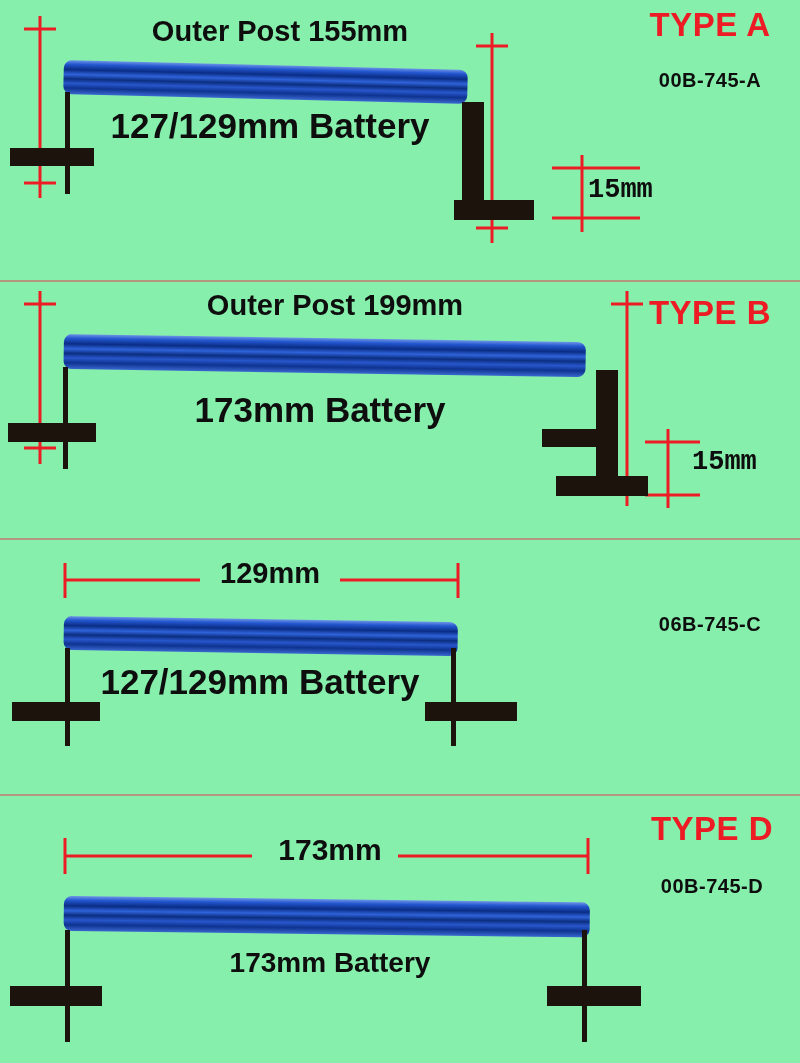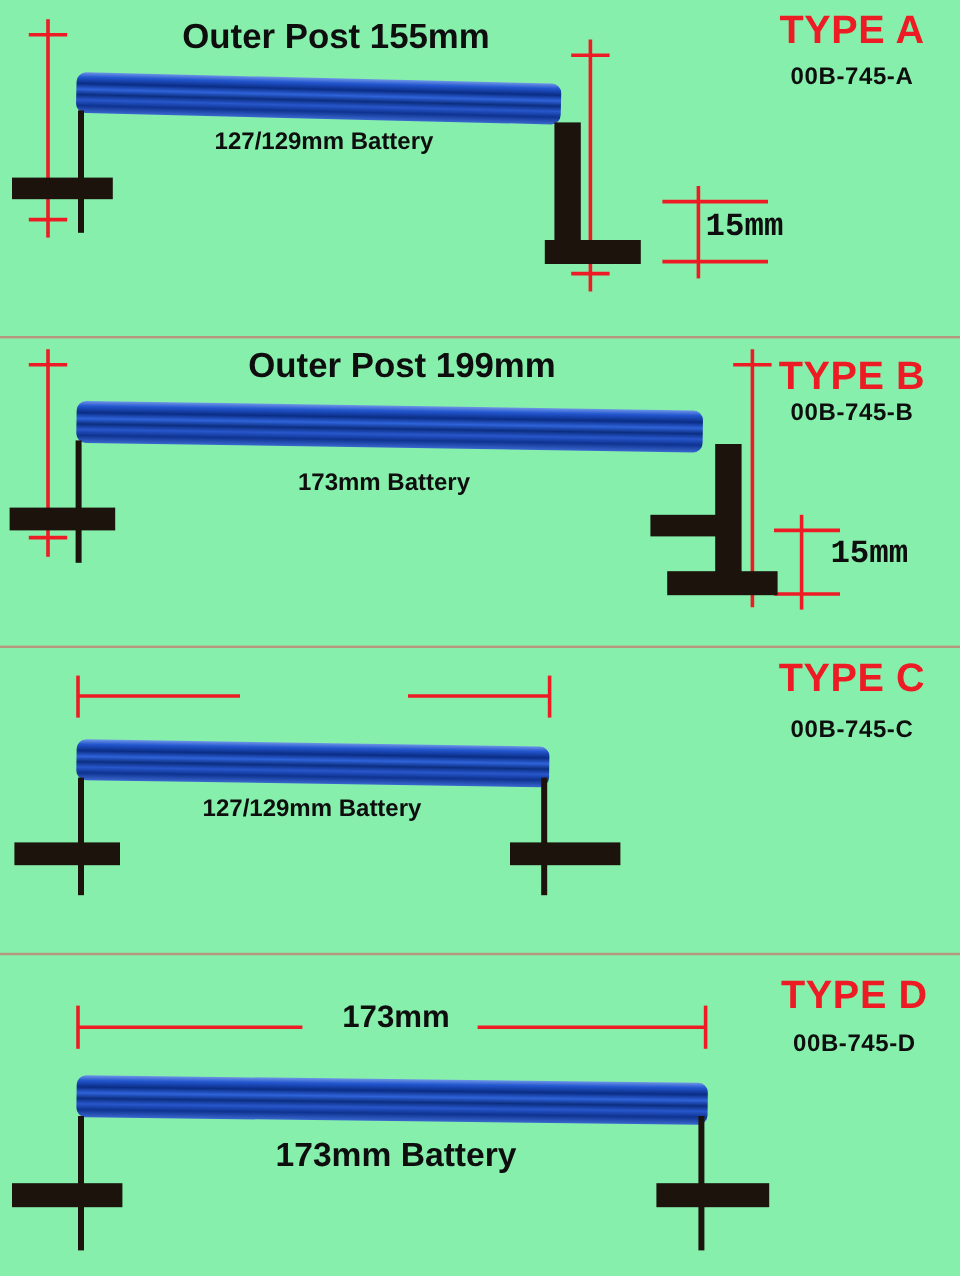--- a/index.html
+++ b/index.html
@@ -15,23 +15,23 @@
   }
   svg.gfx { position: absolute; left: 0; top: 0; }
   .label {
     position: absolute;
     font-weight: bold;
     text-align: center;
     white-space: nowrap;
     line-height: 1.05;
   }
   .dim-label   { font-size: 29px; }
-  .battery-label { font-size: 20px; }
+  .battery-label { font-size: 35px; }
   .type-label  { color: #ed1c24; font-size: 33px; letter-spacing: 0.5px; text-align: center; }
-  .part-number { font-size: 20px; letter-spacing: 0.5px; }
+  .part-number { font-size: 20px; letter-spacing: 0.5px; margin-top: 16px; }
   .offset-label { font-size: 27px; text-align: left; font-family: Liberation Mono, monospace; }
   .divider {
     position: absolute;
     left: 0;
     width: 800px;
     height: 2px;
     background: #b5977d;
   }
 </style>
 </head>
@@ -132,30 +132,29 @@
   <div class="label dim-label" style="left:80px;  top:16px;  width:400px;">Outer Post 155mm</div>
   <div class="label type-label" style="left:628px; top:8px;   width:164px;">TYPE A</div>
   <div class="label part-number" style="left:628px; top:54px;  width:164px;">00B-745-A</div>
   <div class="label battery-label" style="left:80px; top:108px; width:380px;">127/129mm Battery</div>
   <div class="label offset-label" style="left:588px; top:176px;">15mm</div>
 
   <div class="divider" style="top:280px;"></div>
 
   <div class="label dim-label" style="left:115px; top:290px; width:440px;">Outer Post 199mm</div>
   <div class="label type-label" style="left:628px; top:296px; width:164px;">TYPE B</div>
-  <div class="label part-number" style="left:628px; top:334px; width:164px;">00B-745-B</div>
   <div class="label battery-label" style="left:120px; top:392px; width:400px;">173mm Battery</div>
   <div class="label offset-label" style="left:692px; top:448px;">15mm</div>
 
   <div class="divider" style="top:538px;"></div>
 
-  <div class="label type-label" style="left:628px; top:548px; width:164px;">TYPE C</div>
-  <div class="label part-number" style="left:628px; top:598px; width:164px;">00B-745-C</div>
+  <div class="label dim-label" style="left:90px;  top:558px; width:360px;">129mm</div>
+  <div class="label part-number" style="left:628px; top:598px; width:164px;">06B-745-C</div>
   <div class="label battery-label" style="left:70px; top:664px; width:380px;">127/129mm Battery</div>
 
   <div class="divider" style="top:794px;"></div>
 
-  <div class="label dim-label" style="left:130px; top:834px; width:400px; font-size:26px;">173mm</div>
+  <div class="label dim-label" style="left:130px; top:834px; width:400px; font-size:30px;">173mm</div>
   <div class="label type-label" style="left:628px; top:812px; width:168px;">TYPE D</div>
   <div class="label part-number" style="left:628px; top:860px; width:168px;">00B-745-D</div>
   <div class="label battery-label" style="left:120px; top:948px; width:420px; font-size:28px;">173mm Battery</div>
 
 </div>
 
 </body></html>

